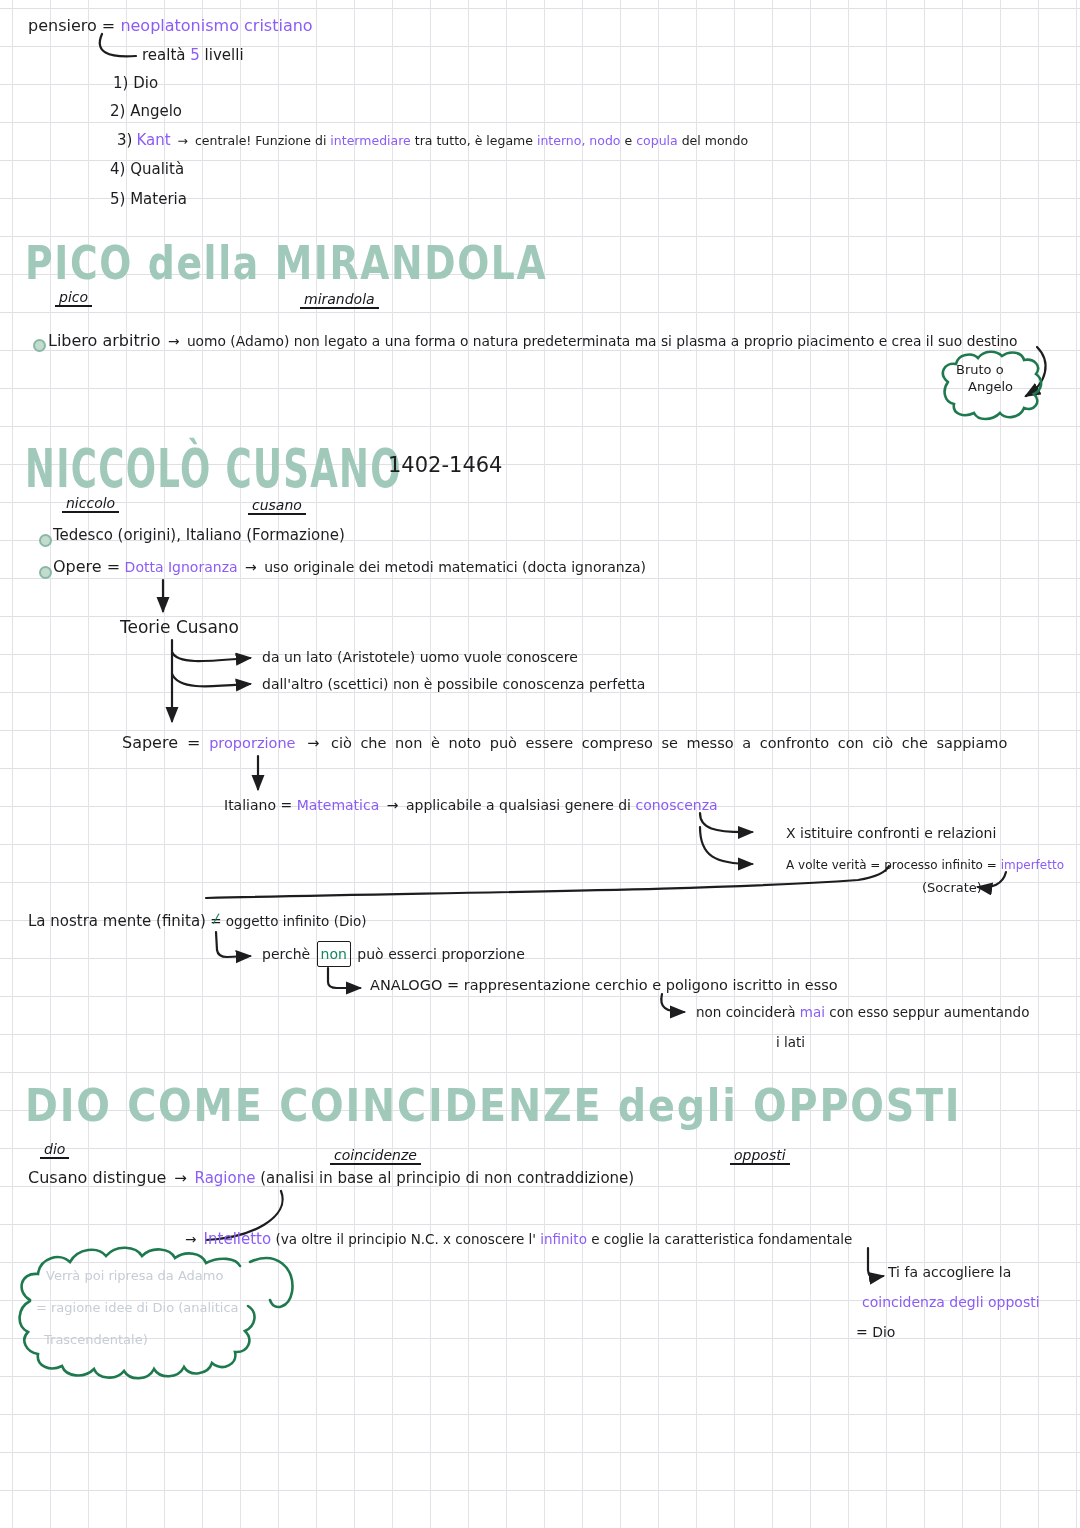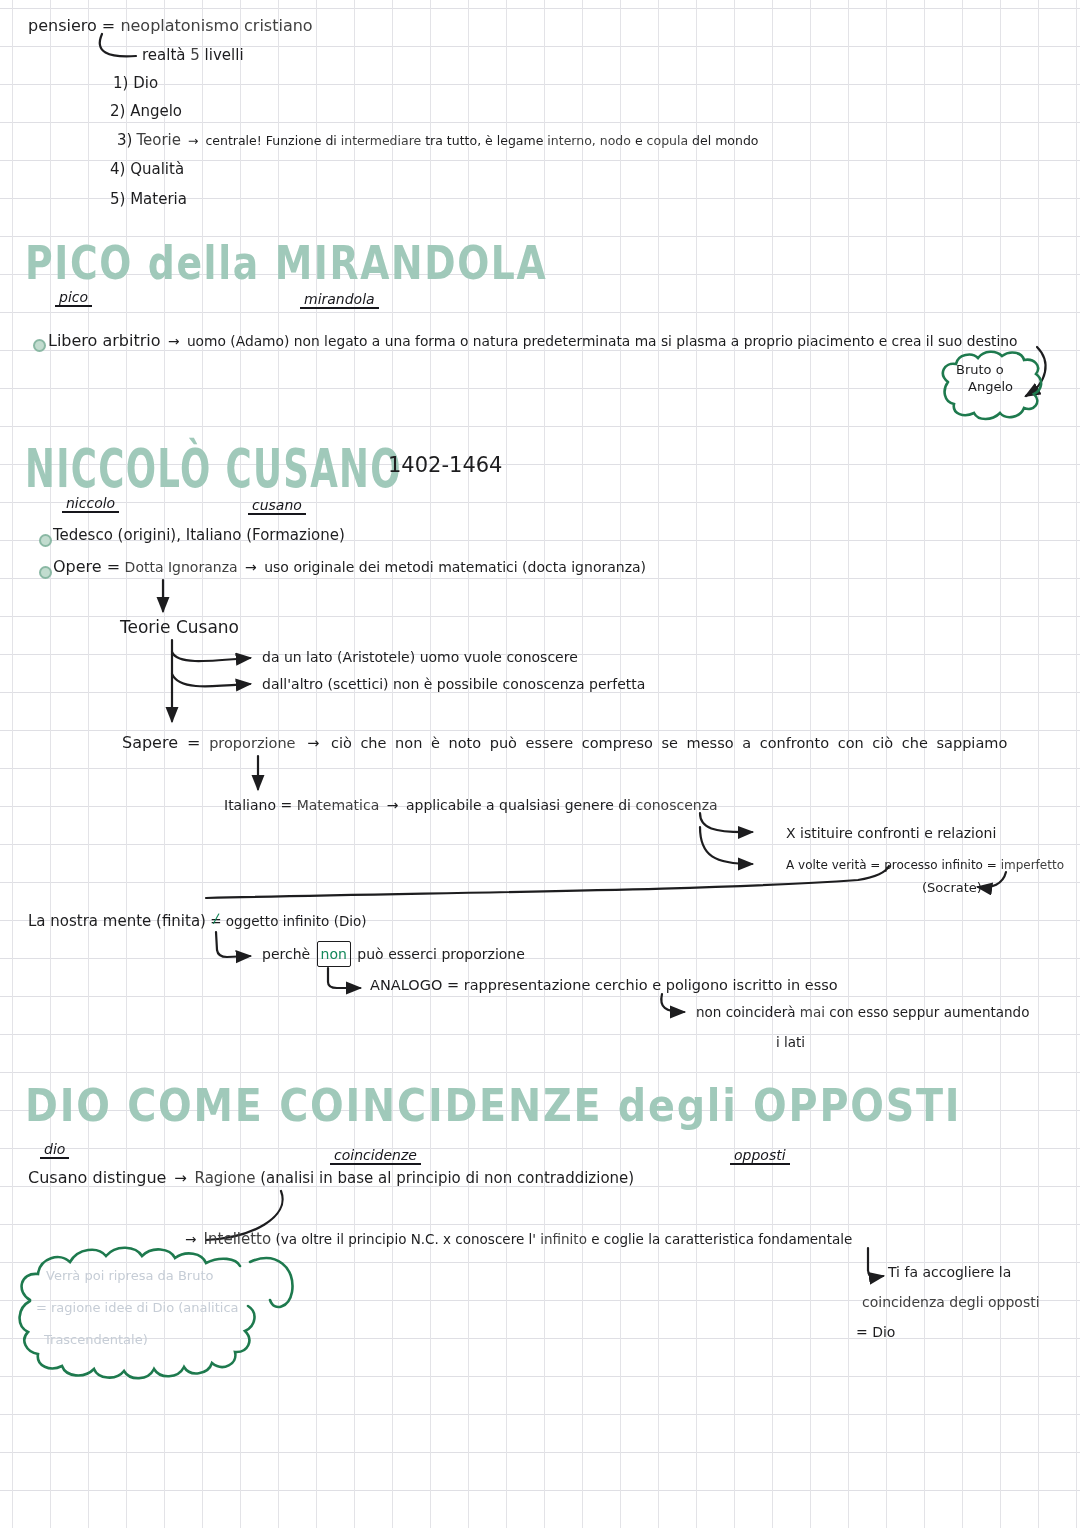--- a/index.html
+++ b/index.html
@@ -5,21 +5,21 @@
   html,body{margin:0;padding:0;}
   body{width:1080px;height:1528px;position:relative;overflow:hidden;
        font-family:"DejaVu Sans",sans-serif;background:#ffffff;}
   .grid{position:absolute;inset:0;
     background-image:
       linear-gradient(to right, #e3e3e7 1px, transparent 1px),
       linear-gradient(to bottom, #dfdfe4 1px, transparent 1px);
     background-size:38px 38px;background-position:12px 8px;}
   .line{position:absolute;white-space:nowrap;color:#1d1d1f;line-height:1.25;}
   .line span{display:inline;}
-  .g{color:#404040;}
+  .g{color:#8b5cf6;}
   .k{color:#1d1d1f;}
   .arrow{padding:0 3px;color:#1d1d1f;}
   .hd{position:absolute;font-weight:800;color:#a0c9ba;transform-origin:left top;
       letter-spacing:2px;line-height:1;}
   .scb{position:absolute;font-style:italic;font-size:14px;color:#17171c;
        border-bottom:2px solid #17171c;line-height:1;padding:0 4px 1px 4px;text-align:right;}
   .bullet{position:absolute;width:9px;height:9px;border-radius:50%;
           background:#c2dccf;border:2px solid #8ab8a4;}
   .boxed{color:#13875a;border:1.5px solid #1d1d1f;border-radius:2px;padding:4px 3px;margin:0 2px;}
   .neq{position:relative;display:inline-block;width:16px;text-align:center;}
@@ -71,21 +71,21 @@
 </div>
 <div class="line" style="left:142px;top:46px;font-size:15px">
   <span class="k">realtà</span>
   <span class="g">5</span>
   <span class="k">livelli</span>
 </div>
 <div class="line" style="left:113px;top:74px;font-size:15px"><span class="k">1) Dio</span></div>
 <div class="line" style="left:110px;top:102px;font-size:15px"><span class="k">2) Angelo</span></div>
 <div class="line" style="left:117px;top:131px;font-size:12.5px">
   <span class="k" style="font-size:15px">3)</span>
-  <span class="g" style="font-size:15px">Teorie</span>
+  <span class="g" style="font-size:15px">Kant</span>
   <span class="arrow">→</span>
   <span class="k">centrale! Funzione di</span>
   <span class="g">intermediare</span>
   <span class="k">tra tutto, è legame</span>
   <span class="g">interno, nodo</span>
   <span class="k">e</span>
   <span class="g">copula</span>
   <span class="k">del mondo</span>
 </div>
 <div class="line" style="left:110px;top:160px;font-size:15px"><span class="k">4) Qualità</span></div>
@@ -182,15 +182,15 @@
   <span class="g" style="font-size:15px">Intelletto</span>
   <span class="k">(va oltre il principio N.C. x conoscere l'</span>
   <span class="g">infinito</span>
   <span class="k">e coglie la caratteristica fondamentale</span>
 </div>
 
 <div class="line" style="left:888px;top:1264px;font-size:14px"><span class="k">Ti fa accogliere la</span></div>
 <div class="line" style="left:862px;top:1294px;font-size:14px"><span class="g">coincidenza degli opposti</span></div>
 <div class="line" style="left:856px;top:1324px;font-size:14px"><span class="k">= Dio</span></div>
 
-<div class="line cloudtxt" style="left:46px;top:1268px;font-size:13px"><span class="cloudtxt">Verrà poi ripresa da Bruto</span></div>
+<div class="line cloudtxt" style="left:46px;top:1268px;font-size:13px"><span class="cloudtxt">Verrà poi ripresa da Adamo</span></div>
 <div class="line cloudtxt" style="left:36px;top:1300px;font-size:13px"><span class="cloudtxt">= ragione idee di Dio (analitica</span></div>
 <div class="line cloudtxt" style="left:44px;top:1332px;font-size:13px"><span class="cloudtxt">Trascendentale)</span></div>
 
 </body></html>

